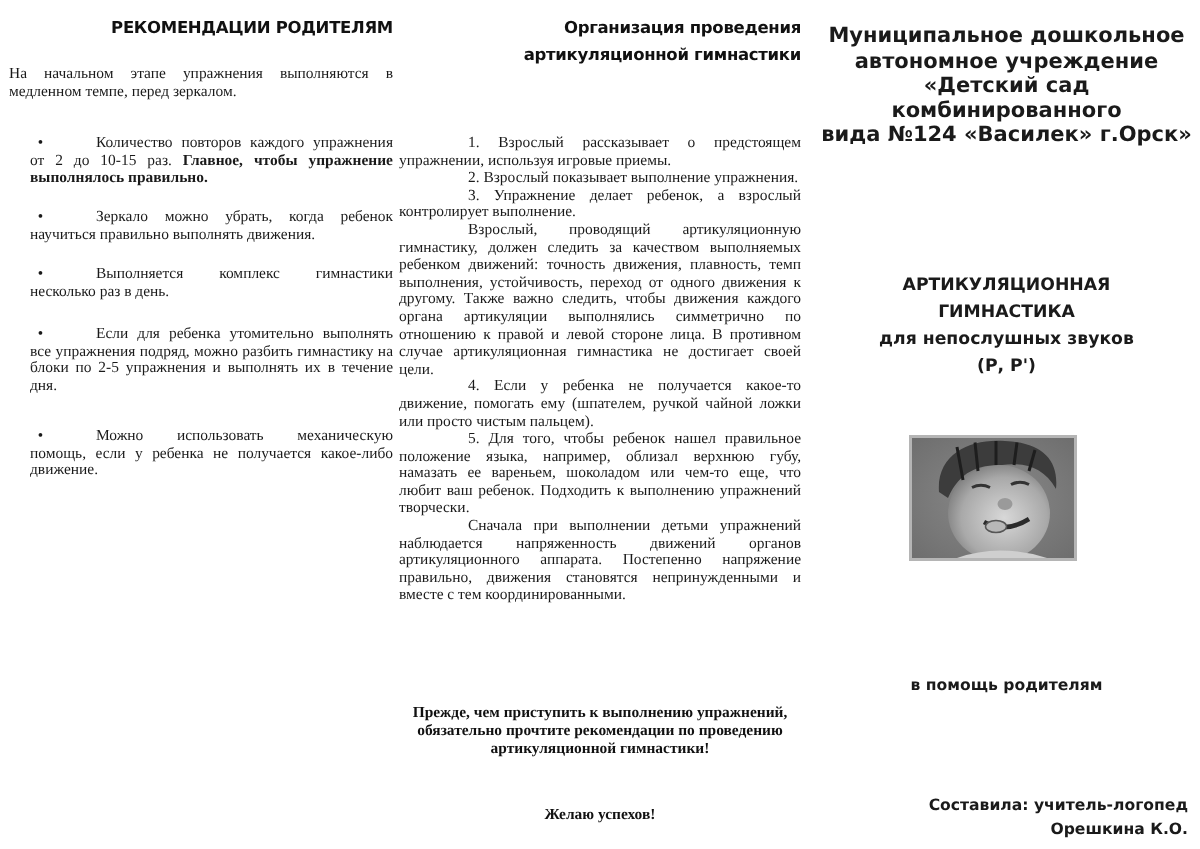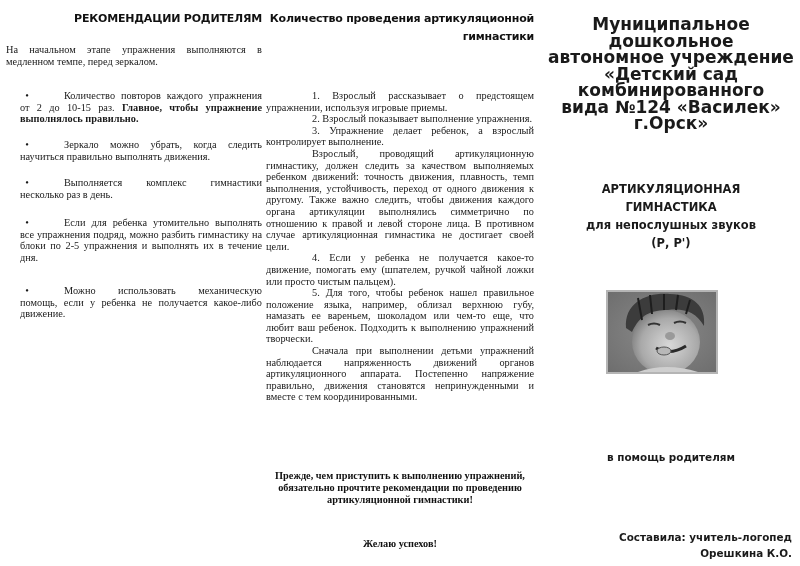--- a/index.html
+++ b/index.html
@@ -26,55 +26,55 @@
   #b5 { top: 285px; }
   .b-bold { font-weight: bold; }
 
   #col2 .body-text { position: absolute; left: 0; width: 268px; margin-top: 26px; }
   .para { margin: 0; text-indent: 46px; }
   #organize { top: 64px; }
 
   #closing { position: absolute; top: 470px; left: 0; width: 268px; font-family: "Liberation Serif", serif; font-weight: bold; font-size: 10.3px; line-height: 12px; text-align: center; }
   #wish { position: absolute; top: 538px; left: 0; width: 268px; font-family: "Liberation Serif", serif; font-weight: bold; font-size: 10.3px; text-align: center; }
 
-  #org-name { position: absolute; top: 16px; left: 0; width: 250px; font-family: "DejaVu Sans", sans-serif; font-weight: bold; font-size: 17px; line-height: 16.5px; text-align: center; color: #1a1a1a; }
+  #org-name { position: absolute; top: 16px; left: 0; width: 250px; font-family: "DejaVu Sans", sans-serif; font-weight: bold; font-size: 14px; line-height: 16.5px; text-align: center; color: #1a1a1a; }
   #brochure-title { position: absolute; top: 180px; left: 0; width: 250px; font-family: "DejaVu Sans", sans-serif; font-weight: bold; font-size: 11.5px; line-height: 18px; text-align: center; color: #1a1a1a; }
 
   #photo { position: absolute; top: 290px; left: 60px; width: 112px; height: 84px; background: #9e9e9e; border: 2px solid #b5b5b5; box-sizing: border-box; overflow: hidden; }
   #photo svg { display: block; }
 
   #for-parents { position: absolute; top: 451px; left: 0; width: 250px; font-family: "DejaVu Sans", sans-serif; font-weight: bold; font-size: 10.4px; text-align: center; color: #1a1a1a; }
   #author { position: absolute; top: 529px; right: 4px; width: 250px; font-family: "DejaVu Sans", sans-serif; font-weight: bold; font-size: 10.4px; line-height: 16px; text-align: right; color: #1a1a1a; }
 </style>
 </head>
 <body>
 
 <div class="col" id="col1">
   <div class="h-title">РЕКОМЕНДАЦИИ РОДИТЕЛЯМ</div>
   <div id="intro" class="body-text">На начальном этапе упражнения выполняются в медленном темпе, перед зеркалом.</div>
 
   <div class="bullet body-text" id="b1">
     <p><span class="dot">&nbsp;&nbsp;•</span><span>Количество повторов каждого упражнения от 2 до 10-15 раз. </span><span class="b-bold">Главное, чтобы упражнение выполнялось правильно.</span></p>
   </div>
   <div class="bullet body-text" id="b2">
-    <p><span class="dot">&nbsp;&nbsp;•</span><span>Зеркало можно убрать, когда следить научиться правильно выполнять движения.</span></p>
+    <p><span class="dot">&nbsp;&nbsp;•</span><span>Зеркало можно убрать, когда ребенок научиться правильно выполнять движения.</span></p>
   </div>
   <div class="bullet body-text" id="b3">
     <p><span class="dot">&nbsp;&nbsp;•</span><span>Выполняется комплекс гимнастики несколько раз в день.</span></p>
   </div>
   <div class="bullet body-text" id="b4">
     <p><span class="dot">&nbsp;&nbsp;•</span><span>Если для ребенка утомительно выполнять все упражнения подряд, можно разбить гимнастику на блоки по 2-5 упражнения и выполнять их в течение дня.</span></p>
   </div>
   <div class="bullet body-text" id="b5">
     <p><span class="dot">&nbsp;&nbsp;•</span><span>Можно использовать механическую помощь, если у ребенка не получается какое-либо движение.</span></p>
   </div>
 </div>
 
 <div class="col" id="col2">
-  <div class="h-title">Количество проведения артикуляционной гимнастики</div>
+  <div class="h-title">Организация проведения артикуляционной гимнастики</div>
   <div id="organize" class="body-text">
     <p class="para">1. Взрослый рассказывает о предстоящем упражнении, используя игровые приемы.</p>
     <p class="para">2. Взрослый показывает выполнение упражнения.</p>
     <p class="para">3. Упражнение делает ребенок, а взрослый контролирует выполнение.</p>
     <p class="para">Взрослый, проводящий артикуляционную гимнастику, должен следить за качеством выполняемых ребенком движений: точность движения, плавность, темп выполнения, устойчивость, переход от одного движения к другому. Также важно следить, чтобы движения каждого органа артикуляции выполнялись симметрично по отношению к правой и левой стороне лица. В противном случае артикуляционная гимнастика не достигает своей цели.</p>
     <p class="para">4. Если у ребенка не получается какое-то движение, помогать ему (шпателем, ручкой чайной ложки или просто чистым пальцем).</p>
     <p class="para">5. Для того, чтобы ребенок нашел правильное положение языка, например, облизал верхнюю губу, намазать ее вареньем, шоколадом или чем-то еще, что любит ваш ребенок. Подходить к выполнению упражнений творчески.</p>
     <p class="para">Сначала при выполнении детьми упражнений наблюдается напряженность движений органов артикуляционного аппарата. Постепенно напряжение правильно, движения становятся непринужденными и вместе с тем координированными.</p>
   </div>
   <div id="closing">Прежде, чем приступить к выполнению упражнений, обязательно прочтите рекомендации по проведению артикуляционной гимнастики!</div>

